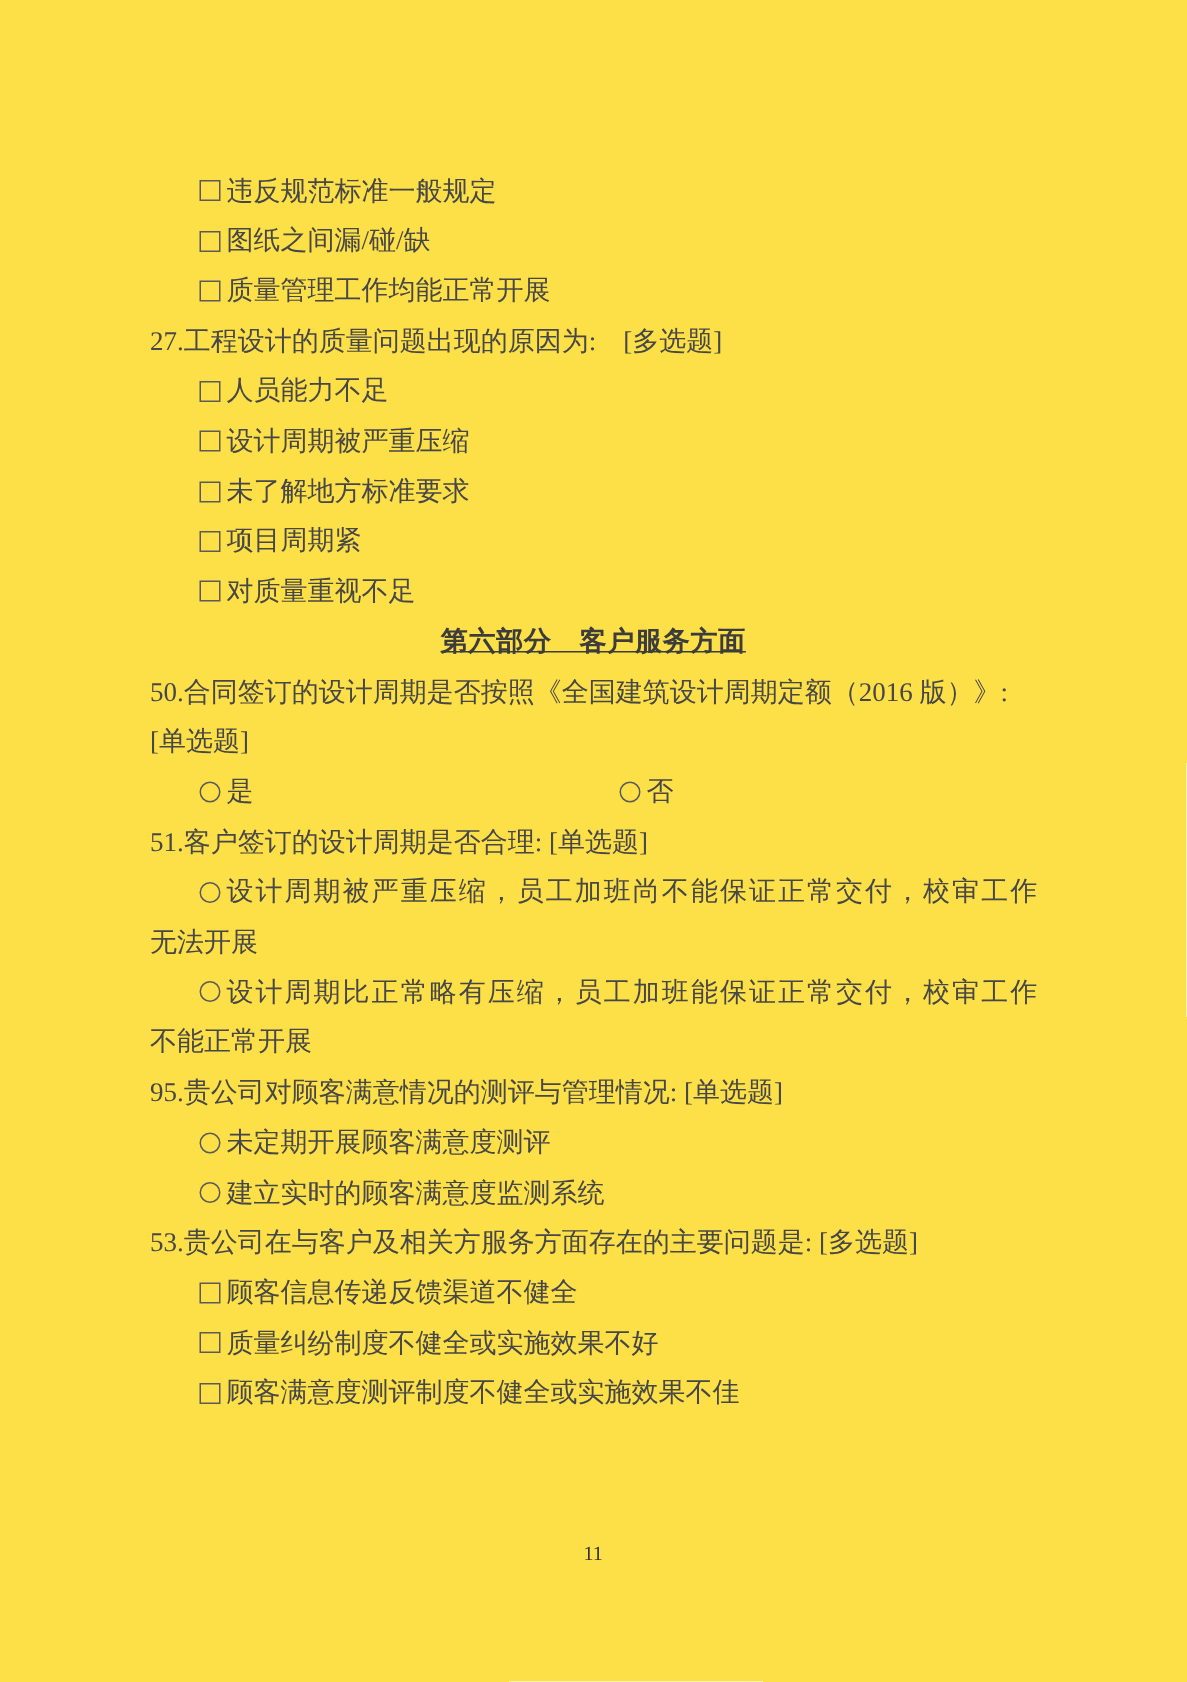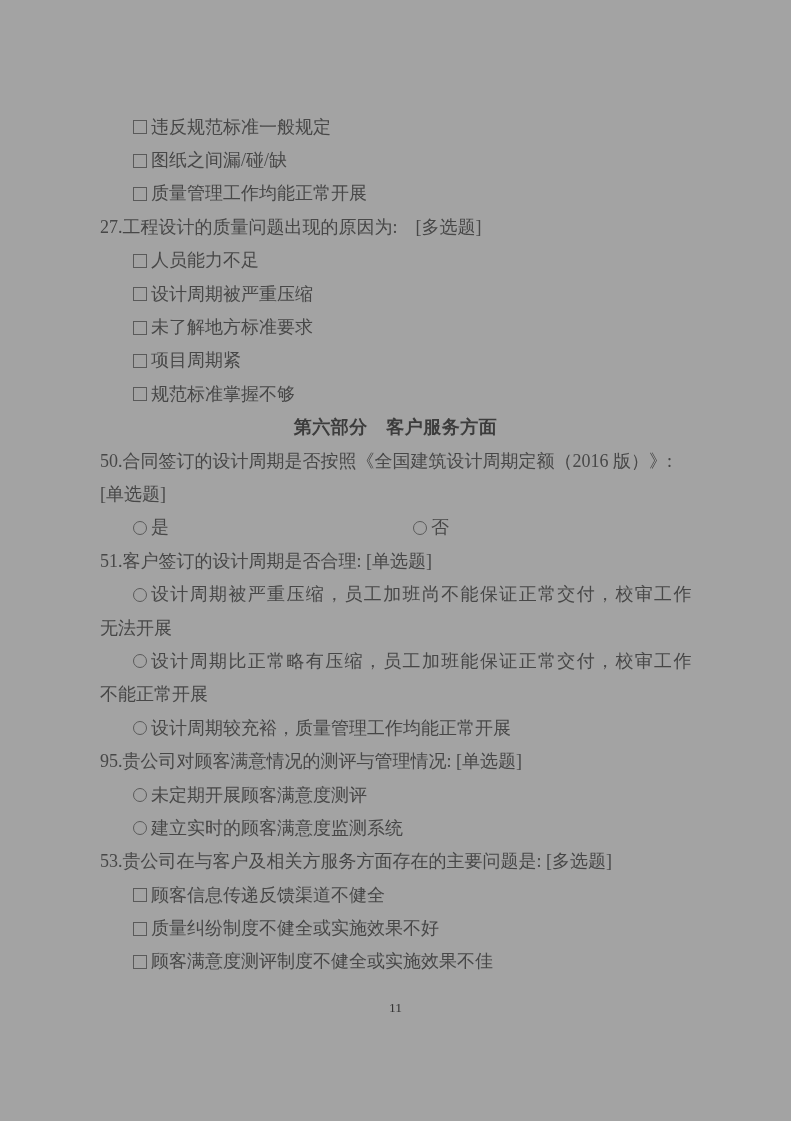--- a/index.html
+++ b/index.html
@@ -4,21 +4,21 @@
 <style>
   html, body {
     margin: 0;
     padding: 0;
     background: #ffffff;
   }
   .page {
     position: relative;
     width: 791px;
     height: 1121px;
-    background: #a3a3a3;
+    background: #fde047;
     overflow: hidden;
     font-family: "Liberation Serif", "DejaVu Serif", serif;
     color: #474747;
     font-size: 18px;
   }
   .content {
     position: absolute;
     left: 100px;
     top: 110px;
     width: 591px;
@@ -60,39 +60,40 @@
   }
   
   .stretch .txt {
     letter-spacing: 1.35px;
   }
   .section-title {
     justify-content: center;
     font-weight: bold;
     color: #3c3c3c;
     letter-spacing: 0.5px;
+    text-decoration: underline;
   }
   .yn-line {
     position: relative;
   }
   .yn-second {
     position: absolute;
     left: 313px;
     display: flex;
     align-items: center;
   }
   .yn-first {
     display: flex;
     align-items: center;
   }
   .page-number {
     position: absolute;
     left: 0;
     right: 0;
-    top: 1000px;
+    top: 1028px;
     text-align: center;
     font-size: 13.5px;
     color: #333333;
   }
 </style>
 </head>
 <body>
 
 <div class="page">
   <div class="content">
@@ -124,21 +125,21 @@
     <div class="line opt">
       <span class="cb"></span>
       <span class="txt">未了解地方标准要求</span>
     </div>
     <div class="line opt">
       <span class="cb"></span>
       <span class="txt">项目周期紧</span>
     </div>
     <div class="line opt">
       <span class="cb"></span>
-      <span class="txt">规范标准掌握不够</span>
+      <span class="txt">对质量重视不足</span>
     </div>
 
     <div class="line section-title">
       <span class="txt">第六部分　客户服务方面</span>
     </div>
 
     <div class="line">
       <span class="txt">50.合同签订的设计周期是否按照《全国建筑设计周期定额（2016 版）》:</span>
     </div>
     <div class="line">
@@ -165,24 +166,20 @@
     <div class="line">
       <span class="txt">无法开展</span>
     </div>
     <div class="line opt stretch">
       <span class="rb"></span>
       <span class="txt">设计周期比正常略有压缩，员工加班能保证正常交付，校审工作</span>
     </div>
     <div class="line">
       <span class="txt">不能正常开展</span>
     </div>
-    <div class="line opt">
-      <span class="rb"></span>
-      <span class="txt">设计周期较充裕，质量管理工作均能正常开展</span>
-    </div>
 
     <div class="line">
       <span class="txt">95.贵公司对顾客满意情况的测评与管理情况: [单选题]</span>
     </div>
     <div class="line opt">
       <span class="rb"></span>
       <span class="txt">未定期开展顾客满意度测评</span>
     </div>
     <div class="line opt">
       <span class="rb"></span>

